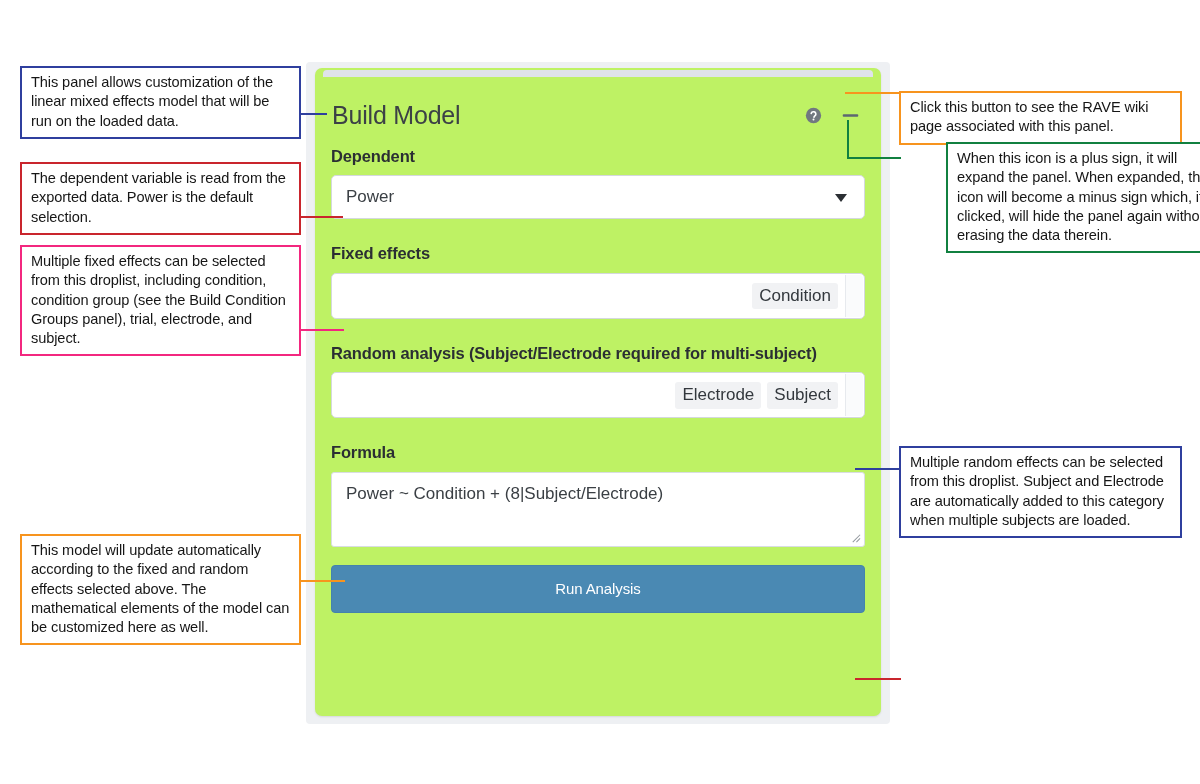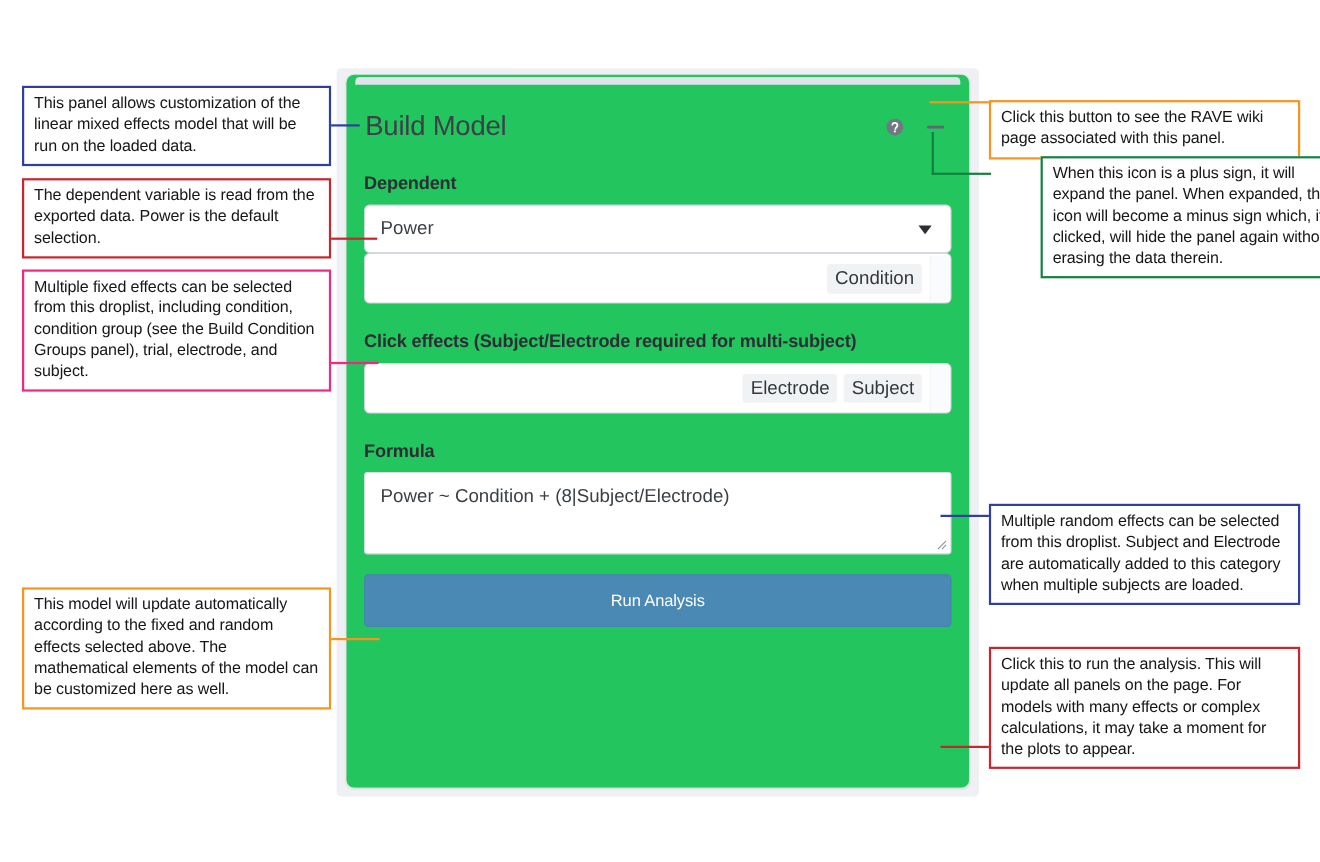--- a/index.html
+++ b/index.html
@@ -28,21 +28,21 @@
     border: 2px solid #000;
     padding: 5px 9px 6px 9px;
     font-size: 14.6px;
     line-height: 1.32;
     color: #161616;
     letter-spacing: -0.1px;
     z-index: 5;
   }
   .callout p { margin: 0; }
 
-  .c-blue   { border-color: #2f3f9e; margin-top: 12px; }
+  .c-blue   { border-color: #2f3f9e; }
   .c-red    { border-color: #c9252d; }
   .c-pink   { border-color: #f3277f; }
   .c-orange { border-color: #f7941e; }
   .c-green  { border-color: #118040; }
 
   
   .lead {
     position: absolute;
     z-index: 4;
   }
@@ -64,21 +64,21 @@
     background: #eef0f3;
     border-radius: 4px;
     z-index: 1;
   }
   #panel-card {
     position: absolute;
     left: 315px;
     top: 68px;
     width: 566px;
     height: 648px;
-    background: #22c55e;
+    background: #bef264;
     border-radius: 7px;
     box-shadow: 0 1px 2px rgba(0,0,0,0.10);
     z-index: 2;
     overflow: hidden;
   }
   #panel-toprule {
     position: absolute;
     left: 8px;
     top: 2px;
     width: 550px;
@@ -125,21 +125,21 @@
 
   
   .field-label {
     font-size: 16.5px;
     font-weight: bold;
     color: #2b2f33;
     margin: 24px 0 8px 0;
     letter-spacing: -0.15px;
     line-height: 1.3;
   }
-  .field-label.first { margin-top: 23px; }
+  .field-label.first { margin-top: 12px; }
 
   .select-box {
     position: relative;
     box-sizing: border-box;
     height: 44px;
     border: 1px solid #d4d8dd;
     border-radius: 5px;
     background: #ffffff;
     display: flex;
     align-items: center;
@@ -259,26 +259,27 @@
           </span>
         </div>
       </div>
 
       <div class="field-label first">Dependent</div>
       <div class="select-box">
         <span>Power</span>
         <span class="caret"></span>
       </div>
 
+      <div class="field-label">Fixed effects</div>
       <div class="tag-box">
         <span class="tag">Condition</span>
         <span class="gutter"></span>
       </div>
 
-      <div class="field-label">Click effects (Subject/Electrode required for multi-subject)</div>
+      <div class="field-label">Random analysis (Subject/Electrode required for multi-subject)</div>
       <div class="tag-box">
         <span class="tag">Electrode</span>
         <span class="tag">Subject</span>
         <span class="gutter"></span>
       </div>
 
       <div class="field-label">Formula</div>
       <div class="formula-box">
         <span>Power ~ Condition + (8|Subject/Electrode)</span>
         <svg class="resize-grip" viewBox="0 0 12 12">
@@ -320,18 +321,15 @@
     <p>When this icon is a plus sign, it will expand the panel. When expanded, the icon will become a minus sign which, if clicked, will hide the panel again without erasing the data therein.</p>
   </div>
   <div class="lead v l-green" style="left:847px; top:120px; height:38px;"></div>
   <div class="lead h l-green" style="left:847px; top:157px; width:54px;"></div>
 
   <div class="callout c-blue" style="left:899px; top:446px; width:283px;">
     <p>Multiple random effects can be selected from this droplist. Subject and Electrode are automatically added to this category when multiple subjects are loaded.</p>
   </div>
   <div class="lead h l-blue" style="left:855px; top:468px; width:46px;"></div>
 
-  <div class="callout c-red" style="left:899px; top:588px; width:283px;">
-    <p>Click this to run the analysis. This will update all panels on the page. For models with many effects or complex calculations, it may take a moment for the plots to appear.</p>
-  </div>
   <div class="lead h l-red" style="left:855px; top:678px; width:46px;"></div>
 
 </div>
 
 </body></html>

